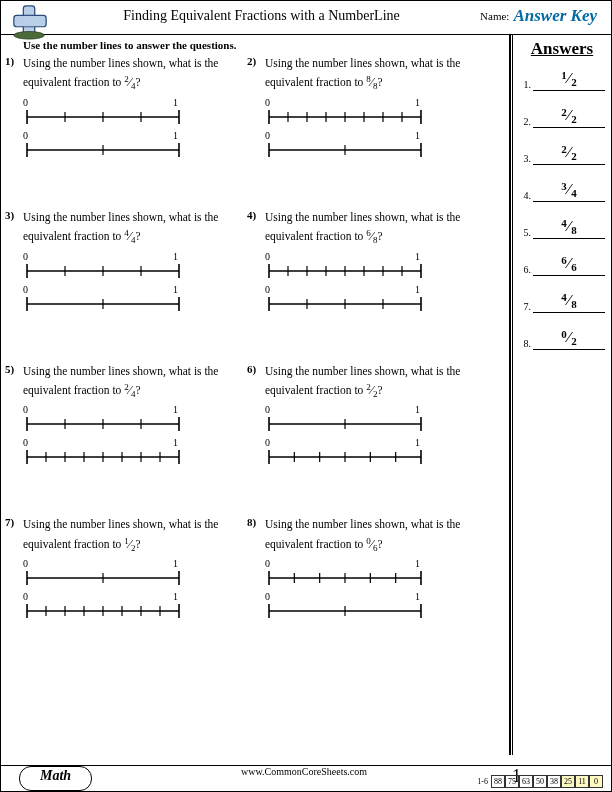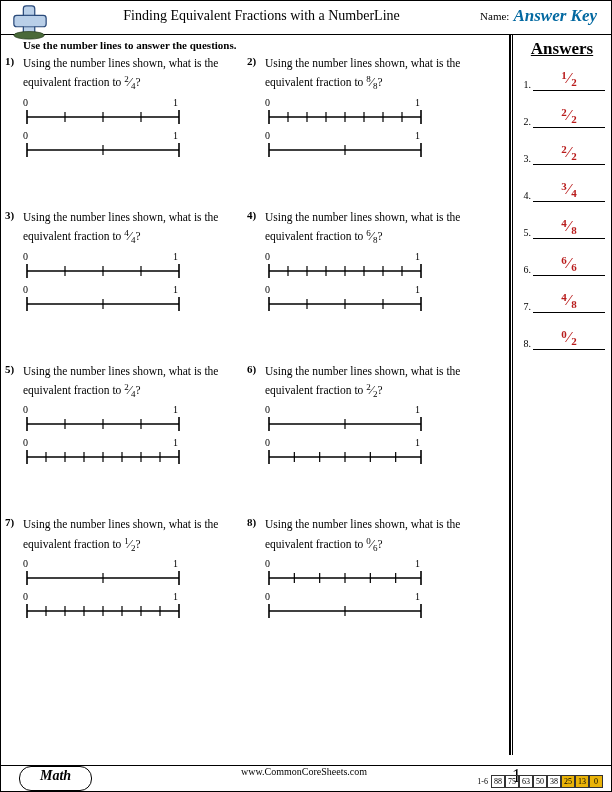--- a/index.html
+++ b/index.html
@@ -91,21 +91,21 @@
   }
   .ans-row .num { width: 14px; text-align: right; padding-right: 2px; padding-bottom: 1px;}
   .ans-row .line {
     flex: 1;
     border-bottom: 1px solid #000;
     text-align: center;
     height: 20px;
     position: relative;
   }
   .frac-ans {
-    color: #b91c1c;
+    color: #000000;
     font-family: Georgia, serif;
     font-weight: bold;
     font-size: 12px;
     display: inline-block;
     position: relative;
     top: -1px;
   }
   .frac-ans .n { position: relative; top: -4px; font-size: 11px;}
   .frac-ans .s { font-size: 15px; padding: 0 1px; }
   .frac-ans .d { position: relative; top: 3px; font-size: 11px;}
@@ -173,21 +173,21 @@
     font-size: 8px;
   }
   .scorebox .range { margin-right: 3px; }
   .scorebox .cell {
     border: 0.5px solid #333;
     padding: 1px 2px;
     min-width: 14px;
     text-align: center;
     font-size: 8px;
   }
-  .scorebox .cell.hi { background: #eab308; }
+  .scorebox .cell.hi { background: #fef9c3; }
 </style>
 </head>
 <body>
 
 <div class="page">
 
   <div class="hdr">
     <div class="logo">
       <svg viewBox="0 0 40 40">
         <rect x="13" y="3" width="12" height="34" rx="3" fill="#b9cfe8" stroke="#2a4a7a" stroke-width="1.3"></rect>
@@ -533,19 +533,19 @@
     <div class="pagenum">1</div>
     <div class="scorebox">
       <span class="range">1-6</span>
       <span id="scores" style="display:flex;">
           <span class="cell">88</span>
           <span class="cell">75</span>
           <span class="cell">63</span>
           <span class="cell">50</span>
           <span class="cell">38</span>
           <span class="cell hi">25</span>
-          <span class="cell hi">13</span>
+          <span class="cell hi">11</span>
           <span class="cell hi">0</span>
         </span>
     </div>
   </div>
 
 </div>
 
 </body></html>

